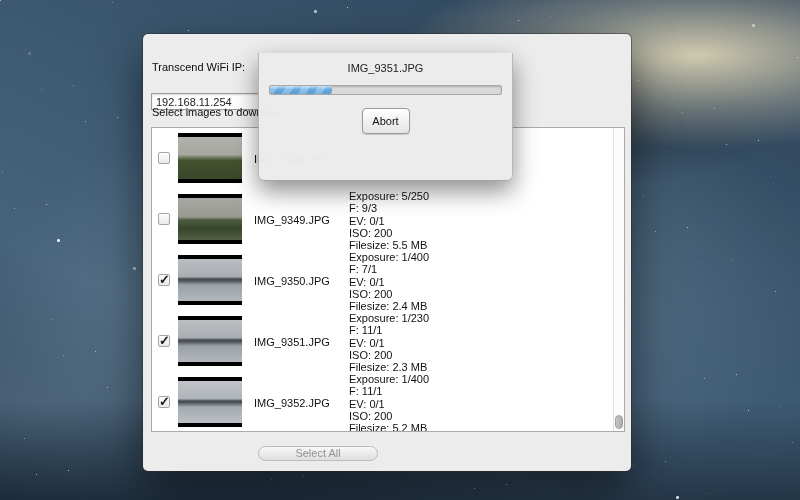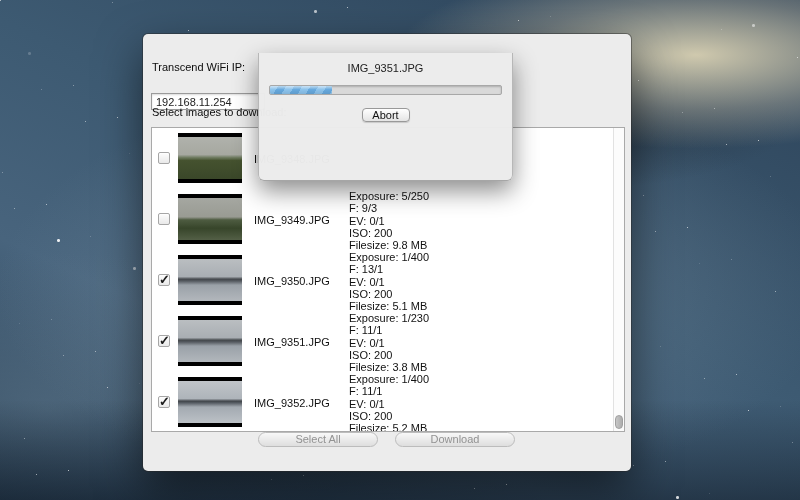--- a/index.html
+++ b/index.html
@@ -64,21 +64,21 @@
   .fname { position:absolute; left:102px; top:25px; font-size:11px; color:#111; white-space:nowrap; }
   .exif { position:absolute; left:197px; top:1px; font-size:11px; line-height:12.3px; color:#111; }
 
   .scrollbar { position:absolute; right:0; top:0; bottom:0; width:11px;
     background:#fcfcfc; border-left:1px solid #e2e2e2; }
   .scroll-thumb { position:absolute; left:1px; bottom:2px; width:8px; height:14px;
     background:linear-gradient(to right,#c6c6c6,#adadad); border-radius:4px;
     border:1px solid #9f9f9f; }
 
   
-  .btn { position:absolute; bottom:24px; height:15px; width:120px;
+  .btn { position:absolute; bottom:10px; height:15px; width:120px;
     border-radius:8px; border:1px solid #bcbcbc;
     background:linear-gradient(to bottom,#f8f8f8,#dedede);
     font-size:11px; line-height:13px; color:#929292; text-align:center;
     font-family:"Liberation Sans", sans-serif; }
   .btn.select-all { left:115px; }
   .btn.download  { left:252px; }
 
   
   .sheet { position:absolute; left:115px; top:19px; width:255px; height:128px;
     background:rgba(236,236,236,0.98); border-radius:0 0 6px 6px;
@@ -88,21 +88,21 @@
     box-shadow:0 10px 25px rgba(0,0,0,0.45); z-index:10; text-align:center; }
   .sheet .d-title { margin-top:16px; font-size:11px; color:#222; }
   .sheet .d-file  { margin-top:9px;  font-size:11px; color:#222; }
   .progress { margin:11px auto 0; width:233px; height:10px; background:#d9d9d9;
     border:1px solid #a8a8a8; border-radius:2px;
     box-shadow:inset 0 1px 2px rgba(0,0,0,0.2); overflow:hidden; }
   .fill { height:100%; border-radius:1px;
     background:
       linear-gradient(to bottom, rgba(255,255,255,0.55), rgba(255,255,255,0) 45%, rgba(0,0,0,0.08)),
       repeating-linear-gradient(120deg, #8cc3ec 0 7px, #67a9dd 7px 14px); }
-  .abort { display:block; margin:13px auto 0; width:48px; height:14px;
+  .abort { display:block; margin:13px auto 0; width:48px; height:26px;
     border:1px solid #999; border-radius:4px;
     background:linear-gradient(to bottom,#ffffff,#e4e4e4);
     font-size:11px; color:#111; font-family:"Liberation Sans", sans-serif;
     box-shadow:0 1px 1px rgba(0,0,0,0.15); }
 </style>
 </head>
 <body>
 
 <div class="wallpaper">
   <div class="stars" style="box-shadow: rgba(255, 255, 255, 0.2) 29px 53px 0px 1px, rgba(255, 255, 255, 0.74) 166px 264px 0px 0px, rgba(255, 255, 255, 0.51) 303px 475px 0px 0px, rgba(255, 255, 255, 0.28) 440px 186px 0px 0px, rgba(255, 255, 255, 0.82) 577px 397px 0px 0px, rgba(255, 255, 255, 0.58) 714px 108px 0px 0px, rgba(255, 255, 255, 0.35) 51px 319px 0px 0px, rgba(255, 255, 255, 0.89) 188px 30px 0px 0px, rgba(255, 255, 255, 0.66) 325px 241px 0px 0px, rgba(255, 255, 255, 0.43) 462px 452px 0px 0px, rgba(255, 255, 255, 0.2) 599px 163px 0px 0px, rgba(255, 255, 255, 0.74) 736px 374px 0px 0px, rgba(255, 255, 255, 0.51) 73px 85px 0px 0px, rgba(255, 255, 255, 0.28) 210px 296px 0px 1px, rgba(255, 255, 255, 0.82) 347px 7px 0px 0px, rgba(255, 255, 255, 0.58) 484px 218px 0px 0px, rgba(255, 255, 255, 0.35) 621px 429px 0px 0px, rgba(255, 255, 255, 0.89) 758px 140px 0px 0px, rgba(255, 255, 255, 0.66) 95px 351px 0px 0px, rgba(255, 255, 255, 0.43) 232px 62px 0px 0px, rgba(255, 255, 255, 0.2) 369px 273px 0px 0px, rgba(255, 255, 255, 0.74) 506px 484px 0px 0px, rgba(255, 255, 255, 0.51) 643px 195px 0px 0px, rgba(255, 255, 255, 0.28) 780px 406px 0px 0px, rgba(255, 255, 255, 0.82) 117px 117px 0px 0px, rgba(255, 255, 255, 0.58) 254px 328px 0px 0px, rgba(255, 255, 255, 0.35) 391px 39px 0px 1px, rgba(255, 255, 255, 0.89) 528px 250px 0px 0px, rgba(255, 255, 255, 0.66) 665px 461px 0px 0px, rgba(255, 255, 255, 0.43) 2px 172px 0px 0px, rgba(255, 255, 255, 0.2) 139px 383px 0px 0px, rgba(255, 255, 255, 0.74) 276px 94px 0px 0px, rgba(255, 255, 255, 0.51) 413px 305px 0px 0px, rgba(255, 255, 255, 0.28) 550px 16px 0px 0px, rgba(255, 255, 255, 0.82) 687px 227px 0px 0px, rgba(255, 255, 255, 0.58) 24px 438px 0px 0px, rgba(255, 255, 255, 0.35) 161px 149px 0px 0px, rgba(255, 255, 255, 0.89) 298px 360px 0px 0px, rgba(255, 255, 255, 0.66) 435px 71px 0px 0px, rgba(255, 255, 255, 0.43) 572px 282px 0px 1px, rgba(255, 255, 255, 0.2) 709px 493px 0px 0px, rgba(255, 255, 255, 0.74) 46px 204px 0px 0px, rgba(255, 255, 255, 0.51) 183px 415px 0px 0px, rgba(255, 255, 255, 0.28) 320px 126px 0px 0px, rgba(255, 255, 255, 0.82) 457px 337px 0px 0px, rgba(255, 255, 255, 0.58) 594px 48px 0px 0px, rgba(255, 255, 255, 0.35) 731px 259px 0px 0px, rgba(255, 255, 255, 0.89) 68px 470px 0px 0px, rgba(255, 255, 255, 0.66) 205px 181px 0px 0px, rgba(255, 255, 255, 0.43) 342px 392px 0px 0px, rgba(255, 255, 255, 0.2) 479px 103px 0px 0px, rgba(255, 255, 255, 0.74) 616px 314px 0px 0px, rgba(255, 255, 255, 0.51) 753px 25px 0px 1px, rgba(255, 255, 255, 0.28) 90px 236px 0px 0px, rgba(255, 255, 255, 0.82) 227px 447px 0px 0px, rgba(255, 255, 255, 0.58) 364px 158px 0px 0px, rgba(255, 255, 255, 0.35) 501px 369px 0px 0px, rgba(255, 255, 255, 0.89) 638px 80px 0px 0px, rgba(255, 255, 255, 0.66) 775px 291px 0px 0px, rgba(255, 255, 255, 0.43) 112px 2px 0px 0px, rgba(255, 255, 255, 0.2) 249px 213px 0px 0px, rgba(255, 255, 255, 0.74) 386px 424px 0px 0px, rgba(255, 255, 255, 0.51) 523px 135px 0px 0px, rgba(255, 255, 255, 0.28) 660px 346px 0px 0px, rgba(255, 255, 255, 0.82) 797px 57px 0px 0px, rgba(255, 255, 255, 0.58) 134px 268px 0px 1px, rgba(255, 255, 255, 0.35) 271px 479px 0px 0px, rgba(255, 255, 255, 0.89) 408px 190px 0px 0px, rgba(255, 255, 255, 0.66) 545px 401px 0px 0px, rgba(255, 255, 255, 0.43) 682px 112px 0px 0px, rgba(255, 255, 255, 0.2) 19px 323px 0px 0px, rgba(255, 255, 255, 0.74) 156px 34px 0px 0px, rgba(255, 255, 255, 0.51) 293px 245px 0px 0px, rgba(255, 255, 255, 0.28) 430px 456px 0px 0px, rgba(255, 255, 255, 0.82) 567px 167px 0px 0px, rgba(255, 255, 255, 0.58) 704px 378px 0px 0px, rgba(255, 255, 255, 0.35) 41px 89px 0px 0px, rgba(255, 255, 255, 0.89) 178px 300px 0px 0px, rgba(255, 255, 255, 0.66) 315px 11px 0px 1px, rgba(255, 255, 255, 0.43) 452px 222px 0px 0px, rgba(255, 255, 255, 0.2) 589px 433px 0px 0px, rgba(255, 255, 255, 0.74) 726px 144px 0px 0px, rgba(255, 255, 255, 0.51) 63px 355px 0px 0px, rgba(255, 255, 255, 0.28) 200px 66px 0px 0px, rgba(255, 255, 255, 0.82) 337px 277px 0px 0px, rgba(255, 255, 255, 0.58) 474px 488px 0px 0px, rgba(255, 255, 255, 0.35) 611px 199px 0px 0px, rgba(255, 255, 255, 0.89) 748px 410px 0px 0px, rgba(255, 255, 255, 0.66) 85px 121px 0px 0px, rgba(255, 255, 255, 0.43) 222px 332px 0px 0px, rgba(255, 255, 255, 0.2) 359px 43px 0px 0px, rgba(255, 255, 255, 0.74) 496px 254px 0px 1px, rgba(255, 255, 255, 0.51) 633px 465px 0px 0px, rgba(255, 255, 255, 0.28) 770px 176px 0px 0px, rgba(255, 255, 255, 0.82) 107px 387px 0px 0px, rgba(255, 255, 255, 0.58) 244px 98px 0px 0px, rgba(255, 255, 255, 0.35) 381px 309px 0px 0px, rgba(255, 255, 255, 0.89) 518px 20px 0px 0px, rgba(255, 255, 255, 0.66) 655px 231px 0px 0px, rgba(255, 255, 255, 0.43) 792px 442px 0px 0px, rgba(255, 255, 255, 0.2) 129px 153px 0px 0px, rgba(255, 255, 255, 0.74) 266px 364px 0px 0px, rgba(255, 255, 255, 0.51) 403px 75px 0px 0px, rgba(255, 255, 255, 0.28) 540px 286px 0px 0px, rgba(255, 255, 255, 0.82) 677px 497px 0px 1px, rgba(255, 255, 255, 0.58) 14px 208px 0px 0px, rgba(255, 255, 255, 0.35) 151px 419px 0px 0px, rgba(255, 255, 255, 0.89) 288px 130px 0px 0px, rgba(255, 255, 255, 0.66) 425px 341px 0px 0px, rgba(255, 255, 255, 0.43) 562px 52px 0px 0px, rgba(255, 255, 255, 0.2) 699px 263px 0px 0px, rgba(255, 255, 255, 0.74) 36px 474px 0px 0px, rgba(255, 255, 255, 0.51) 173px 185px 0px 0px, rgba(255, 255, 255, 0.28) 310px 396px 0px 0px, rgba(255, 255, 255, 0.82) 447px 107px 0px 0px, rgba(255, 255, 255, 0.58) 584px 318px 0px 0px, rgba(255, 255, 255, 0.35) 721px 29px 0px 0px, rgba(255, 255, 255, 0.89) 58px 240px 0px 1px, rgba(255, 255, 255, 0.66) 195px 451px 0px 0px, rgba(255, 255, 255, 0.43) 332px 162px 0px 0px;"></div>
@@ -129,49 +129,49 @@
     <span class="checkbox"></span>
     <span class="thumb">
               <span class="ph t-forest2"></span>
             </span>
     <span class="fname">IMG_9349.JPG</span>
     <div class="exif">
               <div>Exposure: 5/250</div>
               <div>F: 9/3</div>
               <div>EV: 0/1</div>
               <div>ISO: 200</div>
-              <div>Filesize: 9.8 MB</div>
+              <div>Filesize: 5.5 MB</div>
             </div>
   </div>
           <div class="row">
     <span class="checkbox checked"></span>
     <span class="thumb">
               <span class="ph t-water"></span>
             </span>
     <span class="fname">IMG_9350.JPG</span>
     <div class="exif">
               <div>Exposure: 1/400</div>
-              <div>F: 13/1</div>
-              <div>EV: 0/1</div>
-              <div>ISO: 200</div>
-              <div>Filesize: 5.1 MB</div>
+              <div>F: 7/1</div>
+              <div>EV: 0/1</div>
+              <div>ISO: 200</div>
+              <div>Filesize: 2.4 MB</div>
             </div>
   </div>
           <div class="row">
     <span class="checkbox checked"></span>
     <span class="thumb">
               <span class="ph t-water"></span>
             </span>
     <span class="fname">IMG_9351.JPG</span>
     <div class="exif">
               <div>Exposure: 1/230</div>
               <div>F: 11/1</div>
               <div>EV: 0/1</div>
               <div>ISO: 200</div>
-              <div>Filesize: 3.8 MB</div>
+              <div>Filesize: 2.3 MB</div>
             </div>
   </div>
           <div class="row">
     <span class="checkbox checked"></span>
     <span class="thumb">
               <span class="ph t-water2"></span>
             </span>
     <span class="fname">IMG_9352.JPG</span>
     <div class="exif">
               <div>Exposure: 1/400</div>
@@ -181,21 +181,20 @@
               <div>Filesize: 5.2 MB</div>
             </div>
   </div>
         </div>
       <div class="scrollbar">
         <div class="scroll-thumb"></div>
       </div>
     </div>
 
     <button class="btn select-all">Select All</button>
-    <button class="btn download">Download</button>
   </div>
 
   <div class="sheet">
     <div class="d-file">IMG_9351.JPG</div>
     <div class="progress">
       <div class="fill" style="width: 27%;"></div>
     </div>
     <button class="abort">Abort</button>
   </div>
 </div>

